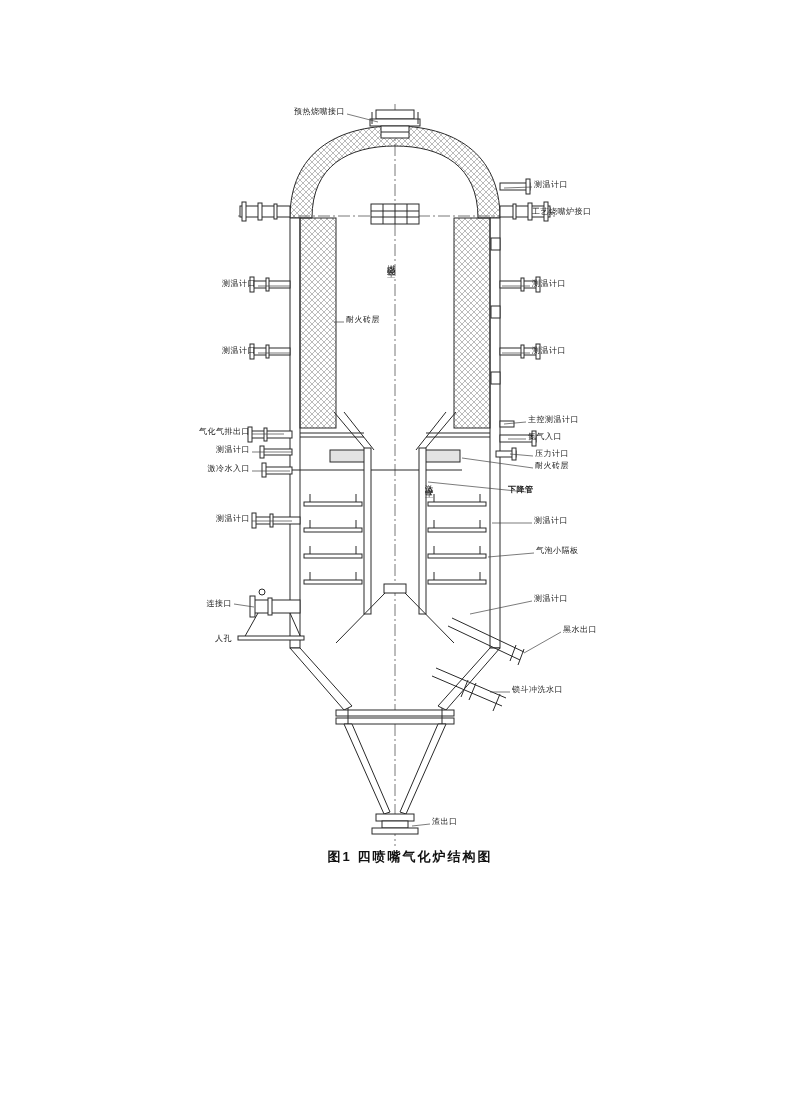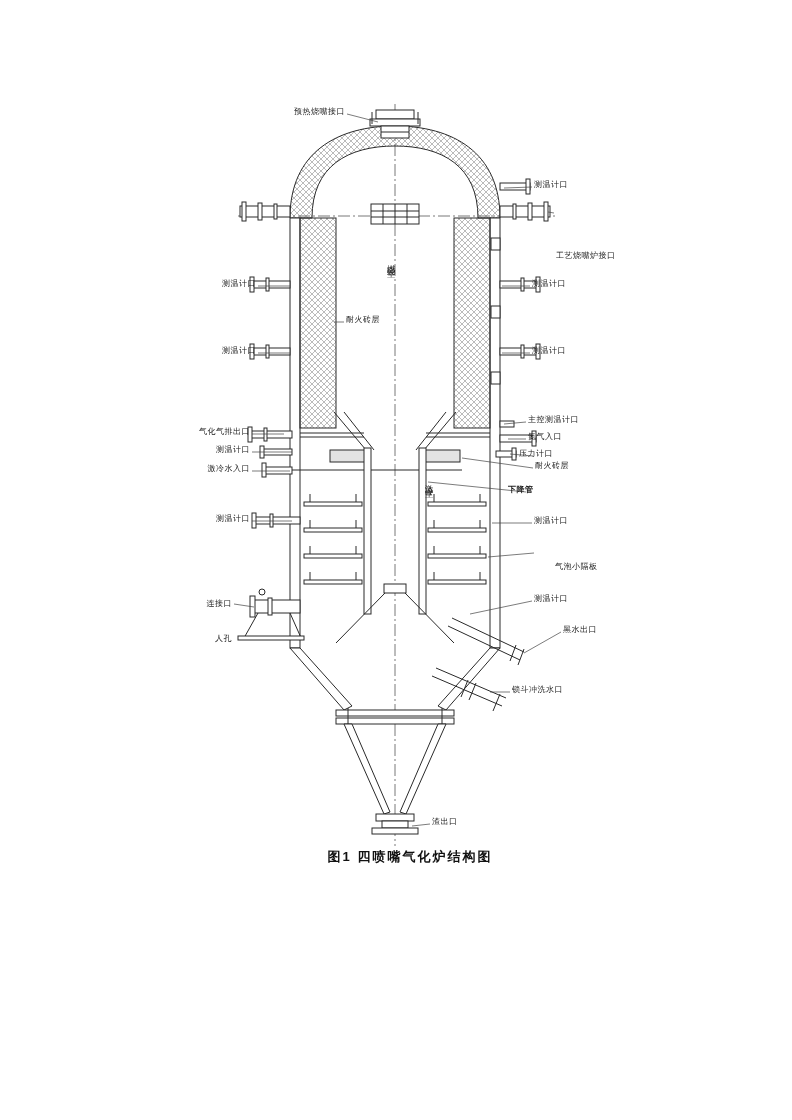--- a/index.html
+++ b/index.html
@@ -280,37 +280,37 @@
         <line x1="532" y1="601" x2="470" y2="614" stroke="#444444" stroke-width="0.7"></line>
         <line x1="561" y1="632" x2="524" y2="653" stroke="#444444" stroke-width="0.7"></line>
         <line x1="510" y1="692" x2="490" y2="692" stroke="#444444" stroke-width="0.7"></line>
         <line x1="430" y1="824" x2="412" y2="826" stroke="#444444" stroke-width="0.7"></line>
       </g>
   </svg>
 
   <div id="labels">
       <div class="dlabel end" style="left: 345px; top: 112px;">预热烧嘴接口</div>
       <div class="dlabel start" style="left: 534px; top: 185px;">测温计口</div>
-      <div class="dlabel start" style="left: 556px; top: 212px; margin-top: 44px;">工艺烧嘴炉接口</div>
+      <div class="dlabel start" style="left: 532px; top: 212px;">工艺烧嘴炉接口</div>
       <div class="dlabel end" style="left: 256px; top: 284px;">测温计口</div>
       <div class="dlabel start" style="left: 532px; top: 284px;">测温计口</div>
       <div class="dlabel start" style="left: 346px; top: 320px;">耐火砖层</div>
       <div class="dlabel end" style="left: 256px; top: 351px;">测温计口</div>
       <div class="dlabel start" style="left: 532px; top: 351px;">测温计口</div>
       <div class="dlabel start" style="left: 528px; top: 420px;">主控测温计口</div>
       <div class="dlabel end" style="left: 250px; top: 432px;">气化气排出口</div>
       <div class="dlabel start" style="left: 528px; top: 437px;">氮气入口</div>
       <div class="dlabel end" style="left: 250px; top: 450px;">测温计口</div>
-      <div class="dlabel start" style="left: 519px; top: 454px; text-align: right;">压力计口</div>
+      <div class="dlabel start" style="left: 535px; top: 454px; text-align: right;">压力计口</div>
       <div class="dlabel start" style="left: 535px; top: 466px;">耐火砖层</div>
       <div class="dlabel end" style="left: 250px; top: 469px; text-align: right;">激冷水入口</div>
       <div class="dlabel start" style="left: 508px; top: 490px; font-weight: bold;">下降管</div>
       <div class="dlabel end" style="left: 250px; top: 519px;">测温计口</div>
       <div class="dlabel start" style="left: 534px; top: 521px;">测温计口</div>
-      <div class="dlabel start" style="left: 536px; top: 567px; margin-left: 19px;">气泡小隔板</div>
+      <div class="dlabel start" style="left: 536px; top: 551px;">气泡小隔板</div>
       <div class="dlabel end" style="left: 232px; top: 593px; margin-top: 46px;">人孔</div>
       <div class="dlabel end" style="left: 232px; top: 604px;">连接口</div>
       <div class="dlabel start" style="left: 534px; top: 599px;">测温计口</div>
       <div class="dlabel start" style="left: 563px; top: 630px;">黑水出口</div>
       <div class="dlabel start" style="left: 512px; top: 690px;">锁斗冲洗水口</div>
       <div class="dlabel start" style="left: 432px; top: 822px;">渣出口</div>
       <div class="dlabel vert" style="left: 391px; top: 258px;">燃烧室</div>
       <div class="dlabel vert" style="left: 429px; top: 478px;">激冷室</div>
     </div>
 

